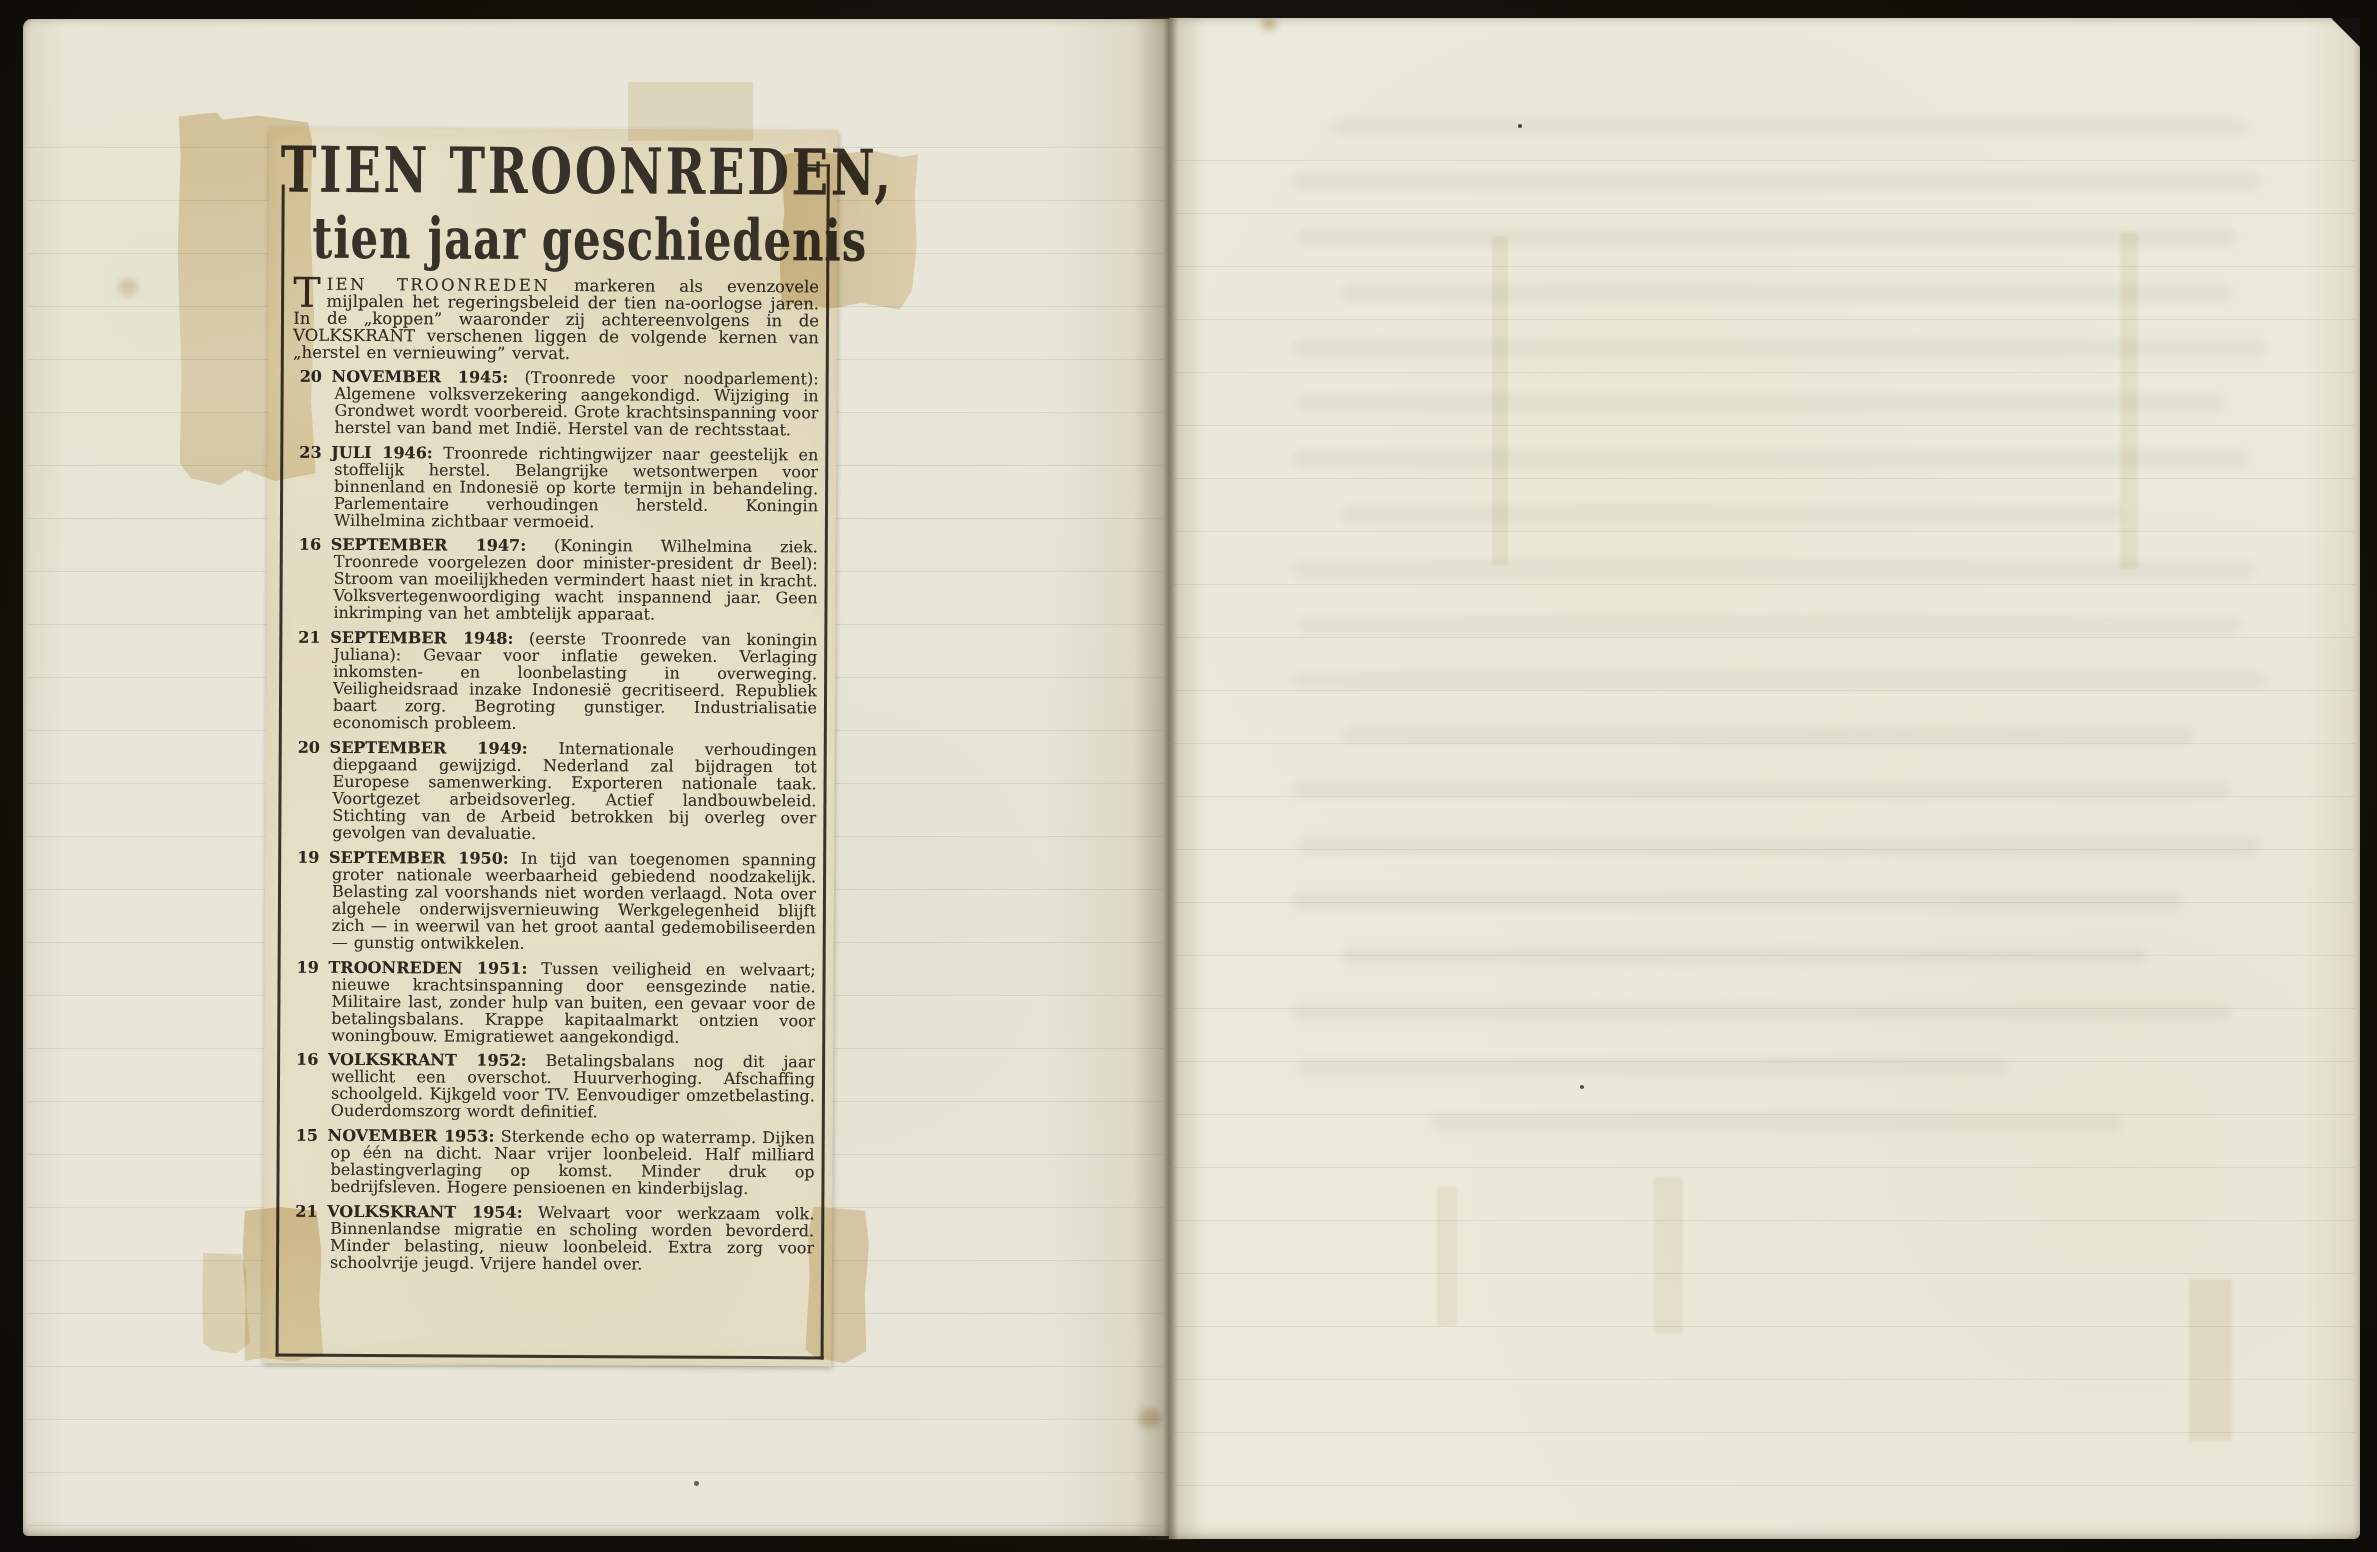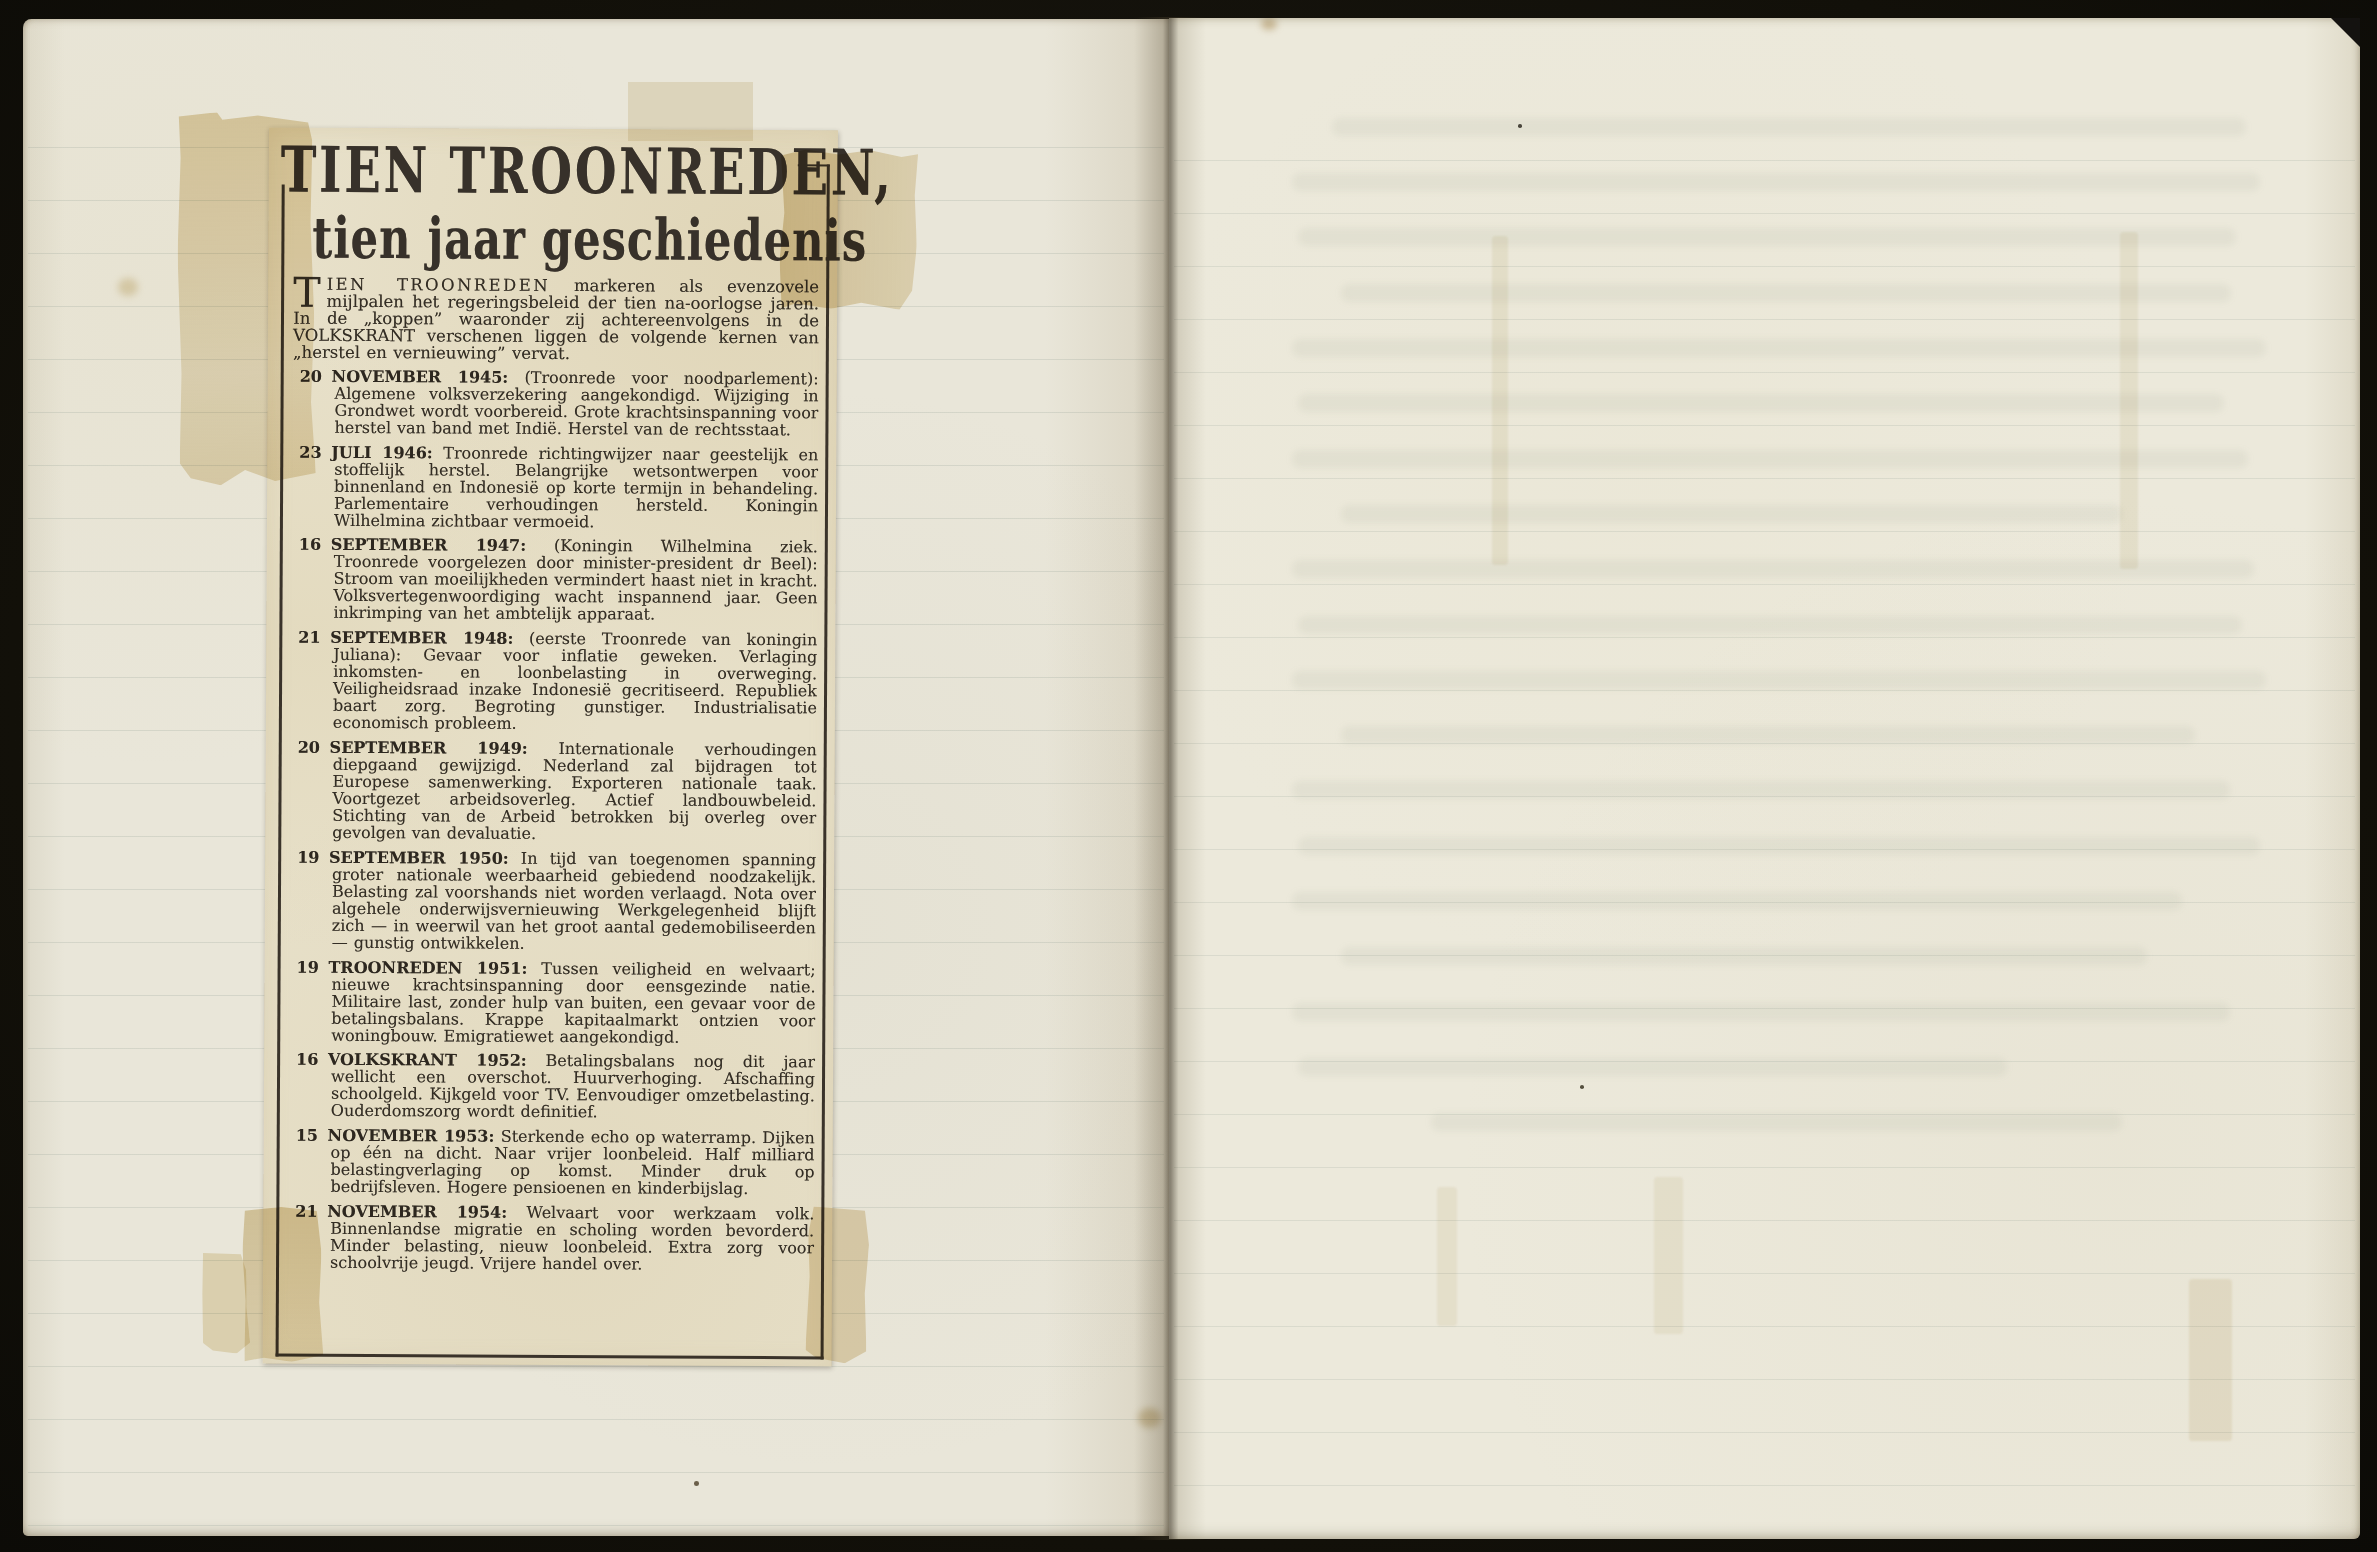--- a/index.html
+++ b/index.html
@@ -153,21 +153,21 @@
       <div id="entries">
           <p class="entry"><b class="ed">20</b><b class="em">NOVEMBER 1945:</b><span class="et"> (Troonrede voor noodparlement): Algemene volksverzekering aangekondigd. Wijziging in Grondwet wordt voorbereid. Grote krachtsinspanning voor herstel van band met Indië. Herstel van de rechtsstaat.</span></p>
           <p class="entry"><b class="ed">23</b><b class="em">JULI 1946:</b><span class="et"> Troonrede richtingwijzer naar geestelijk en stoffelijk herstel. Belangrijke wetsontwerpen voor binnenland en Indonesië op korte termijn in behandeling. Parlementaire verhoudingen hersteld. Koningin Wilhelmina zichtbaar vermoeid.</span></p>
           <p class="entry"><b class="ed">16</b><b class="em">SEPTEMBER 1947:</b><span class="et"> (Koningin Wilhelmina ziek. Troonrede voorgelezen door minister-president dr Beel): Stroom van moeilijkheden vermindert haast niet in kracht. Volksvertegenwoordiging wacht inspannend jaar. Geen inkrimping van het ambtelijk apparaat.</span></p>
           <p class="entry"><b class="ed">21</b><b class="em">SEPTEMBER 1948:</b><span class="et"> (eerste Troonrede van koningin Juliana): Gevaar voor inflatie geweken. Verlaging inkomsten- en loonbelasting in overweging. Veiligheidsraad inzake Indonesië gecritiseerd. Republiek baart zorg. Begroting gunstiger. Industrialisatie economisch probleem.</span></p>
           <p class="entry"><b class="ed">20</b><b class="em">SEPTEMBER 1949:</b><span class="et"> Internationale verhoudingen diepgaand gewijzigd. Nederland zal bijdragen tot Europese samenwerking. Exporteren nationale taak. Voortgezet arbeidsoverleg. Actief landbouwbeleid. Stichting van de Arbeid betrokken bij overleg over gevolgen van devaluatie.</span></p>
           <p class="entry"><b class="ed">19</b><b class="em">SEPTEMBER 1950:</b><span class="et"> In tijd van toegenomen spanning groter nationale weerbaarheid gebiedend noodzakelijk. Belasting zal voorshands niet worden verlaagd. Nota over algehele onderwijsvernieuwing Werkgelegenheid blijft zich — in weerwil van het groot aantal gedemobiliseerden — gunstig ontwikkelen.</span></p>
           <p class="entry"><b class="ed">19</b><b class="em">TROONREDEN 1951:</b><span class="et"> Tussen veiligheid en welvaart; nieuwe krachtsinspanning door eensgezinde natie. Militaire last, zonder hulp van buiten, een gevaar voor de betalingsbalans. Krappe kapitaalmarkt ontzien voor woningbouw. Emigratiewet aangekondigd.</span></p>
           <p class="entry"><b class="ed">16</b><b class="em">VOLKSKRANT 1952:</b><span class="et"> Betalingsbalans nog dit jaar wellicht een overschot. Huurverhoging. Afschaffing schoolgeld. Kijkgeld voor TV. Eenvoudiger omzetbelasting. Ouderdomszorg wordt definitief.</span></p>
           <p class="entry"><b class="ed">15</b><b class="em">NOVEMBER 1953:</b><span class="et"> Sterkende echo op waterramp. Dijken op één na dicht. Naar vrijer loonbeleid. Half milliard belastingverlaging op komst. Minder druk op bedrijfsleven. Hogere pensioenen en kinderbijslag.</span></p>
-          <p class="entry"><b class="ed">21</b><b class="em">NOVEMBER 1954:</b><span class="et"> Welvaart voor werkzaam volk. Binnenlandse migratie en scholing worden bevorderd. Minder belasting, nieuw loonbeleid. Extra zorg voor schoolvrije jeugd. Vrijere handel over.</span></p>
+          <p class="entry"><b class="ed">21</b><b class="em">VOLKSKRANT 1954:</b><span class="et"> Welvaart voor werkzaam volk. Binnenlandse migratie en scholing worden bevorderd. Minder belasting, nieuw loonbeleid. Extra zorg voor schoolvrije jeugd. Vrijere handel over.</span></p>
         </div>
     </div>
   </div>
 
   <div id="tape-a" class="tape"></div>
   <div id="tape-b" class="tape"></div>
   <div id="tape-c1" class="tape"></div>
   <div id="tape-c2" class="tape"></div>
   <div id="tape-d" class="tape"></div>
   <div id="residue-top" class="tape"></div>

